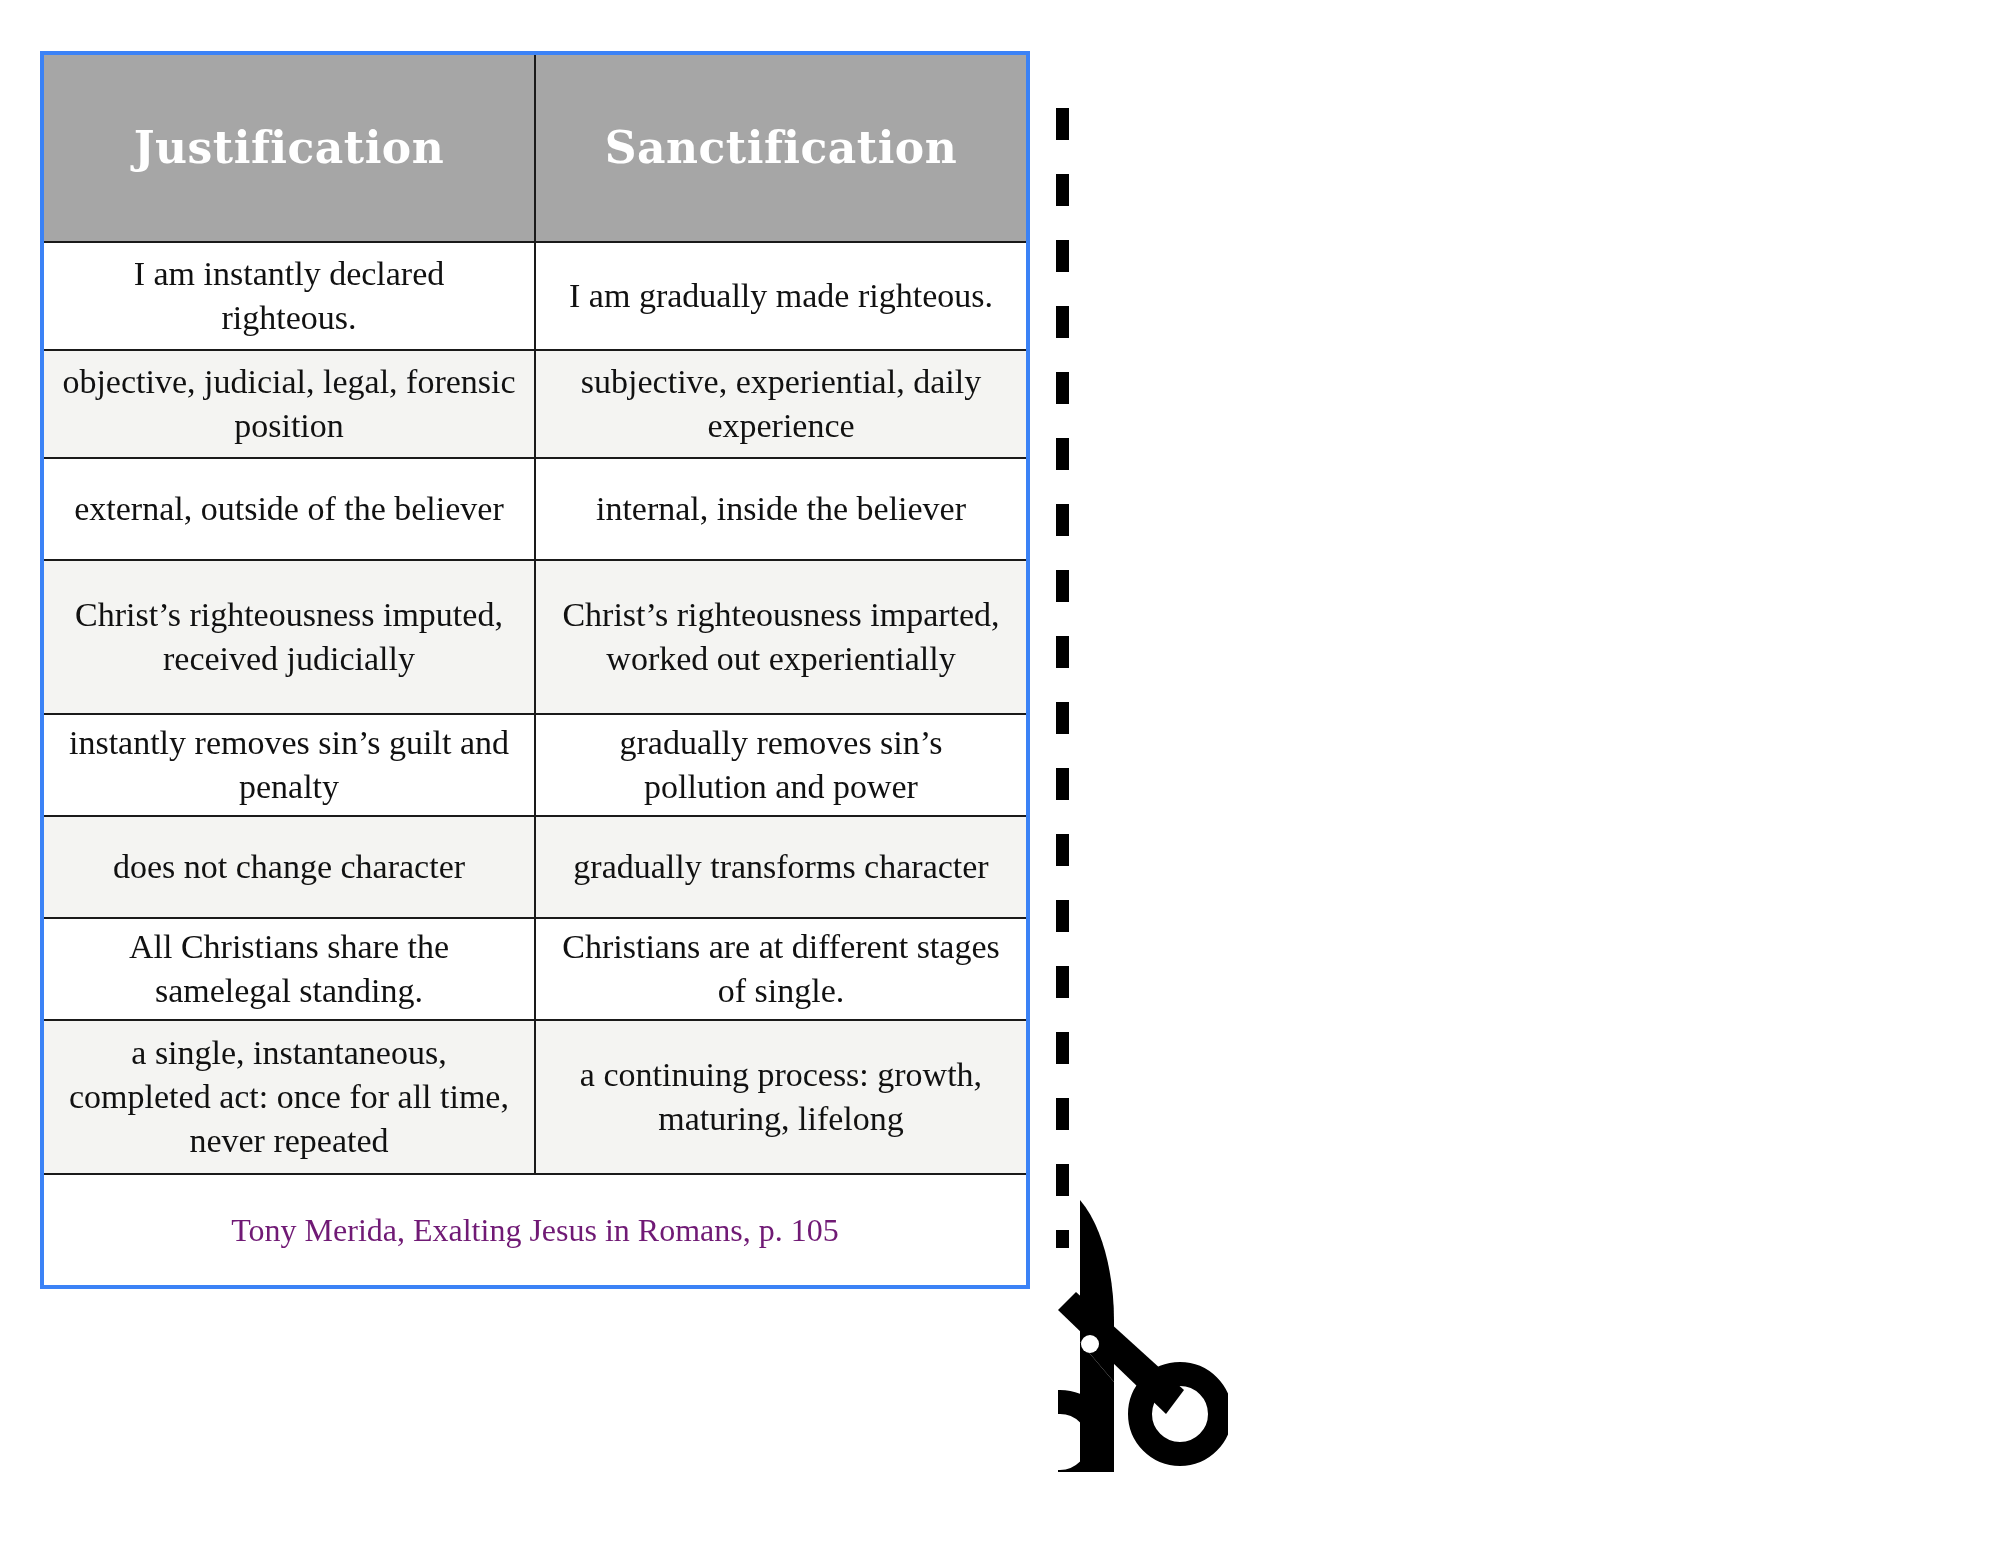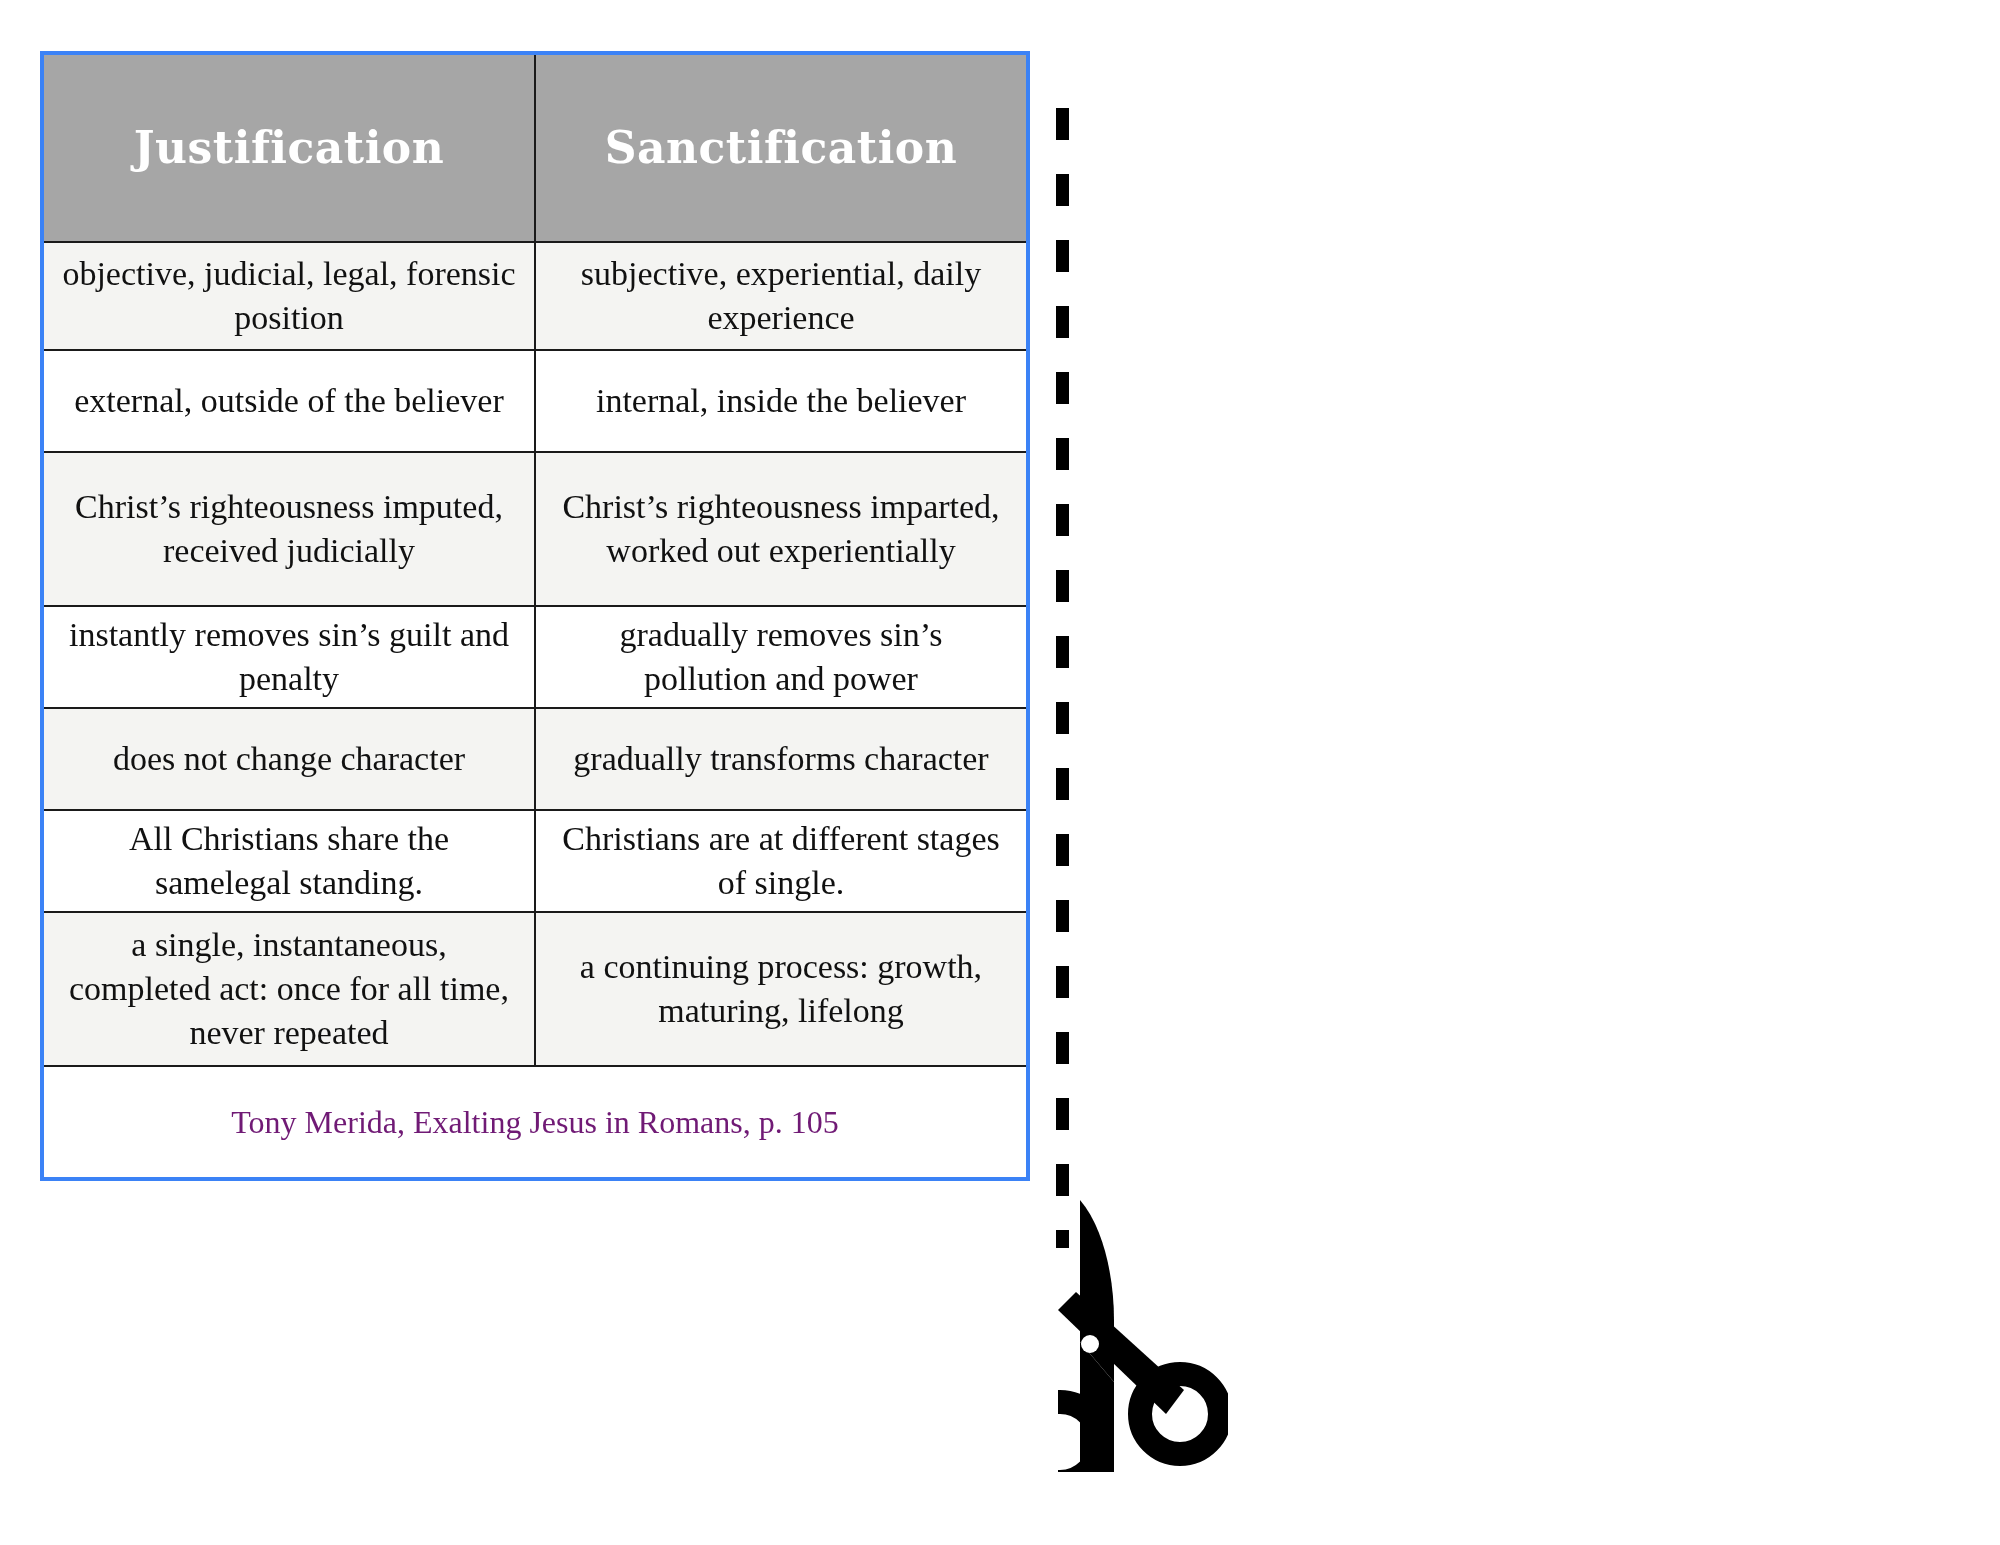--- a/index.html
+++ b/index.html
@@ -128,20 +128,24 @@
       <th>
         <span class="header-label">Justification</span>
       </th>
       <th>
         <span class="header-label">Sanctification</span>
       </th>
     </tr>
   </thead>
 
   <tbody>
+    <tr class="row-odd r1">
+      <td>I am instantly declared righteous.</td>
+      <td>I am gradually made righteous.</td>
+    </tr>
     <tr class="row-even r2">
       <td>objective, judicial, legal, forensic position</td>
       <td>subjective, experiential, daily experience</td>
     </tr>
     <tr class="row-odd r3">
       <td>external, outside of the believer</td>
       <td>internal, inside the believer</td>
     </tr>
     <tr class="row-even r4">
       <td>Christ’s righteousness imputed, received judicially</td>

